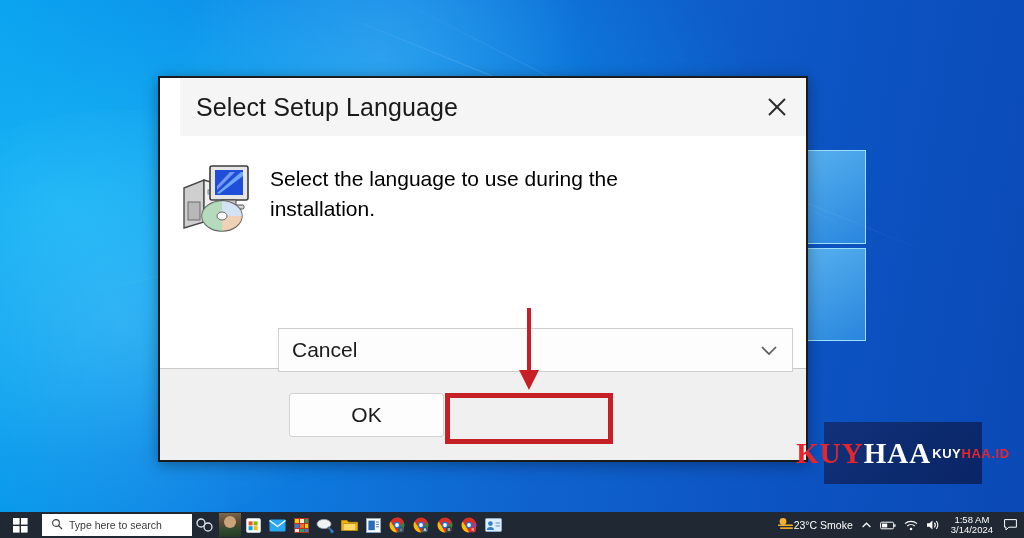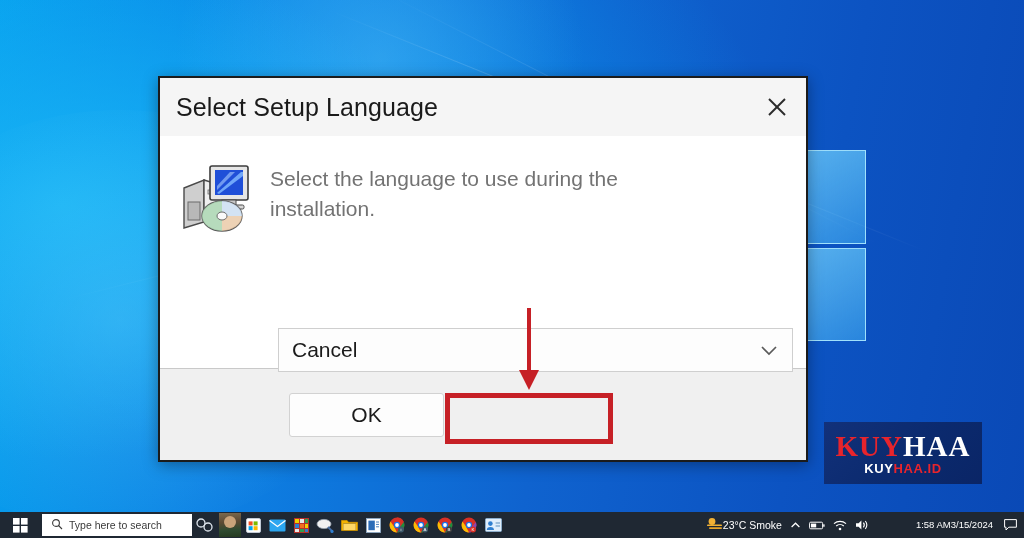--- a/index.html
+++ b/index.html
@@ -37,39 +37,39 @@
   #dialog {
     position: absolute; left: 158px; top: 76px; width: 650px; height: 386px;
     background: #ffffff;
     border: 2px solid #1b1b1b;
     box-shadow: 0 3px 14px rgba(0,0,0,.35);
     display: flex; flex-direction: column;
   }
   #titlebar {
     height: 58px; background: #f5f5f5;
     display: flex; align-items: center; justify-content: space-between;
-    padding: 0 0 0 16px; flex: 0 0 auto;
+    padding: 0 0 0 16px; flex: 0 0 auto; margin-left: 20px;
   }
   #title-text {
     font-size: 25px; color: #1a1a1a; letter-spacing: .1px; white-space: nowrap;
   }
   #close-btn {
     width: 58px; height: 58px; display: flex; align-items: center; justify-content: center;
     cursor: pointer;
   }
   #close-btn svg { display: block; }
 
   #body-area {
     flex: 1 1 auto; background: #ffffff; position: relative;
     padding: 20px 22px 0 18px;
   }
   #body-row { display: flex; align-items: flex-start; gap: 14px; }
   #setup-icon { width: 78px; height: 78px; flex: 0 0 auto; position: relative; margin-top: 2px; }
   #msg {
-    font-size: 21px; line-height: 1.44; color: #737373; max-width: 420px;
+    font-size: 21px; line-height: 1.44; color: #000000; max-width: 420px;
     padding-top: 8px;
   }
   #combo {
     position: absolute; left: 118px; top: 192px; width: 515px; height: 44px;
     background: #fdfdfd; border: 1px solid #cfcfcf;
     display: flex; align-items: center; justify-content: space-between;
     padding: 0 12px 0 13px; cursor: pointer;
   }
   #combo-value { font-size: 21px; color: #1b1b1b; }
   #combo-arrow { width: 22px; height: 22px; }
@@ -90,21 +90,21 @@
   #ok-highlight {
     position: absolute; left: 445px; top: 393px; width: 168px; height: 51px;
     border: 5px solid #c62026; pointer-events: none;
   }
   #arrow-anno { position: absolute; left: 512px; top: 308px; width: 34px; height: 84px; pointer-events: none; }
 
   
   #watermark {
     position: absolute; left: 824px; top: 422px; width: 158px; height: 62px;
     background: linear-gradient(135deg, #12317a 0%, #0b2a6e 55%, #0a2566 100%);
-    display: flex; flex-direction: column; align-items: center; justify-content: center;
+    display: flex; flex-direction: row; align-items: center; justify-content: center;
     gap: 1px;
   }
   #wm-main { font-size: 29px; font-weight: bold; letter-spacing: 1px; line-height: 1; font-family: "Liberation Serif", serif; }
   #wm-main .r { color: #e8242c; }
   #wm-main .w { color: #ffffff; }
   #wm-sub { font-size: 13px; font-weight: bold; letter-spacing: .6px; line-height: 1; }
   #wm-sub .w { color: #ffffff; }
   #wm-sub .r { color: #e8242c; }
 
   
@@ -125,21 +125,21 @@
     cursor: pointer; position: relative; overflow: hidden;
   }
   #avatar::after {
     content:""; position:absolute; left:5px; top:3px; width:12px; height:12px;
     border-radius:50%; background:#caa37a;
   }
   .tb-icon { width: 24px; height: 26px; display:flex; align-items:center; justify-content:center; cursor:pointer; }
   #tray { margin-left: auto; display: flex; align-items: center; height: 26px; }
   .tray-item { display:flex; align-items:center; height:26px; padding:0 4px; cursor:pointer; }
   #weather-text { font-size: 10.5px; color: #ffffff; white-space: nowrap; }
-  #clock { display:flex; flex-direction:row; align-items:center; justify-content:center; padding:0 7px; line-height:1.08; cursor:pointer;margin-left:36px; }
+  #clock { display:flex; flex-direction:column; align-items:center; justify-content:center; padding:0 7px; line-height:1.08; cursor:pointer; }
   #clock div { font-size: 9.5px; color: #ffffff; white-space: nowrap; }
 </style>
 </head>
 <body>
 
 <div id="desktop">
   <div class="glow" style="left:-140px; top:110px; width:520px; height:420px;"></div>
   <div class="glow" style="left:150px; top:-120px; width:460px; height:360px;"></div>
   <div class="streak" style="left:330px; top:10px; width:640px; transform:rotate(22deg);"></div>
   <div class="streak" style="left:380px; top:-10px; width:560px; transform:rotate(27deg); opacity:.55;"></div>
@@ -407,21 +407,21 @@
     <div class="tray-item">
       <svg width="14" height="12" viewBox="0 0 14 12">
         <polygon points="1,4.2 3.6,4.2 6.4,1.6 6.4,10.4 3.6,7.8 1,7.8" fill="#ffffff"></polygon>
         <path d="M8.4 3.6 A4 4 0 0 1 8.4 8.4" fill="none" stroke="#ffffff" stroke-width="1.1"></path>
         <path d="M10.3 2 A6.6 6.6 0 0 1 10.3 10" fill="none" stroke="#ffffff" stroke-width="1.1"></path>
       </svg>
     </div>
 
     <div id="clock">
       <div>1:58 AM</div>
-      <div>3/15/2024</div>
+      <div>3/14/2024</div>
     </div>
 
     <div class="tray-item" style="padding-right:7px;">
       <svg width="13" height="12" viewBox="0 0 13 12">
         <path d="M0.6,0.6 h11.8 v7.6 h-7.6 l-2.8,2.8 v-2.8 h-1.4 z" fill="none" stroke="#ffffff" stroke-width="1"></path>
       </svg>
     </div>
 
   </div>
 </div>

